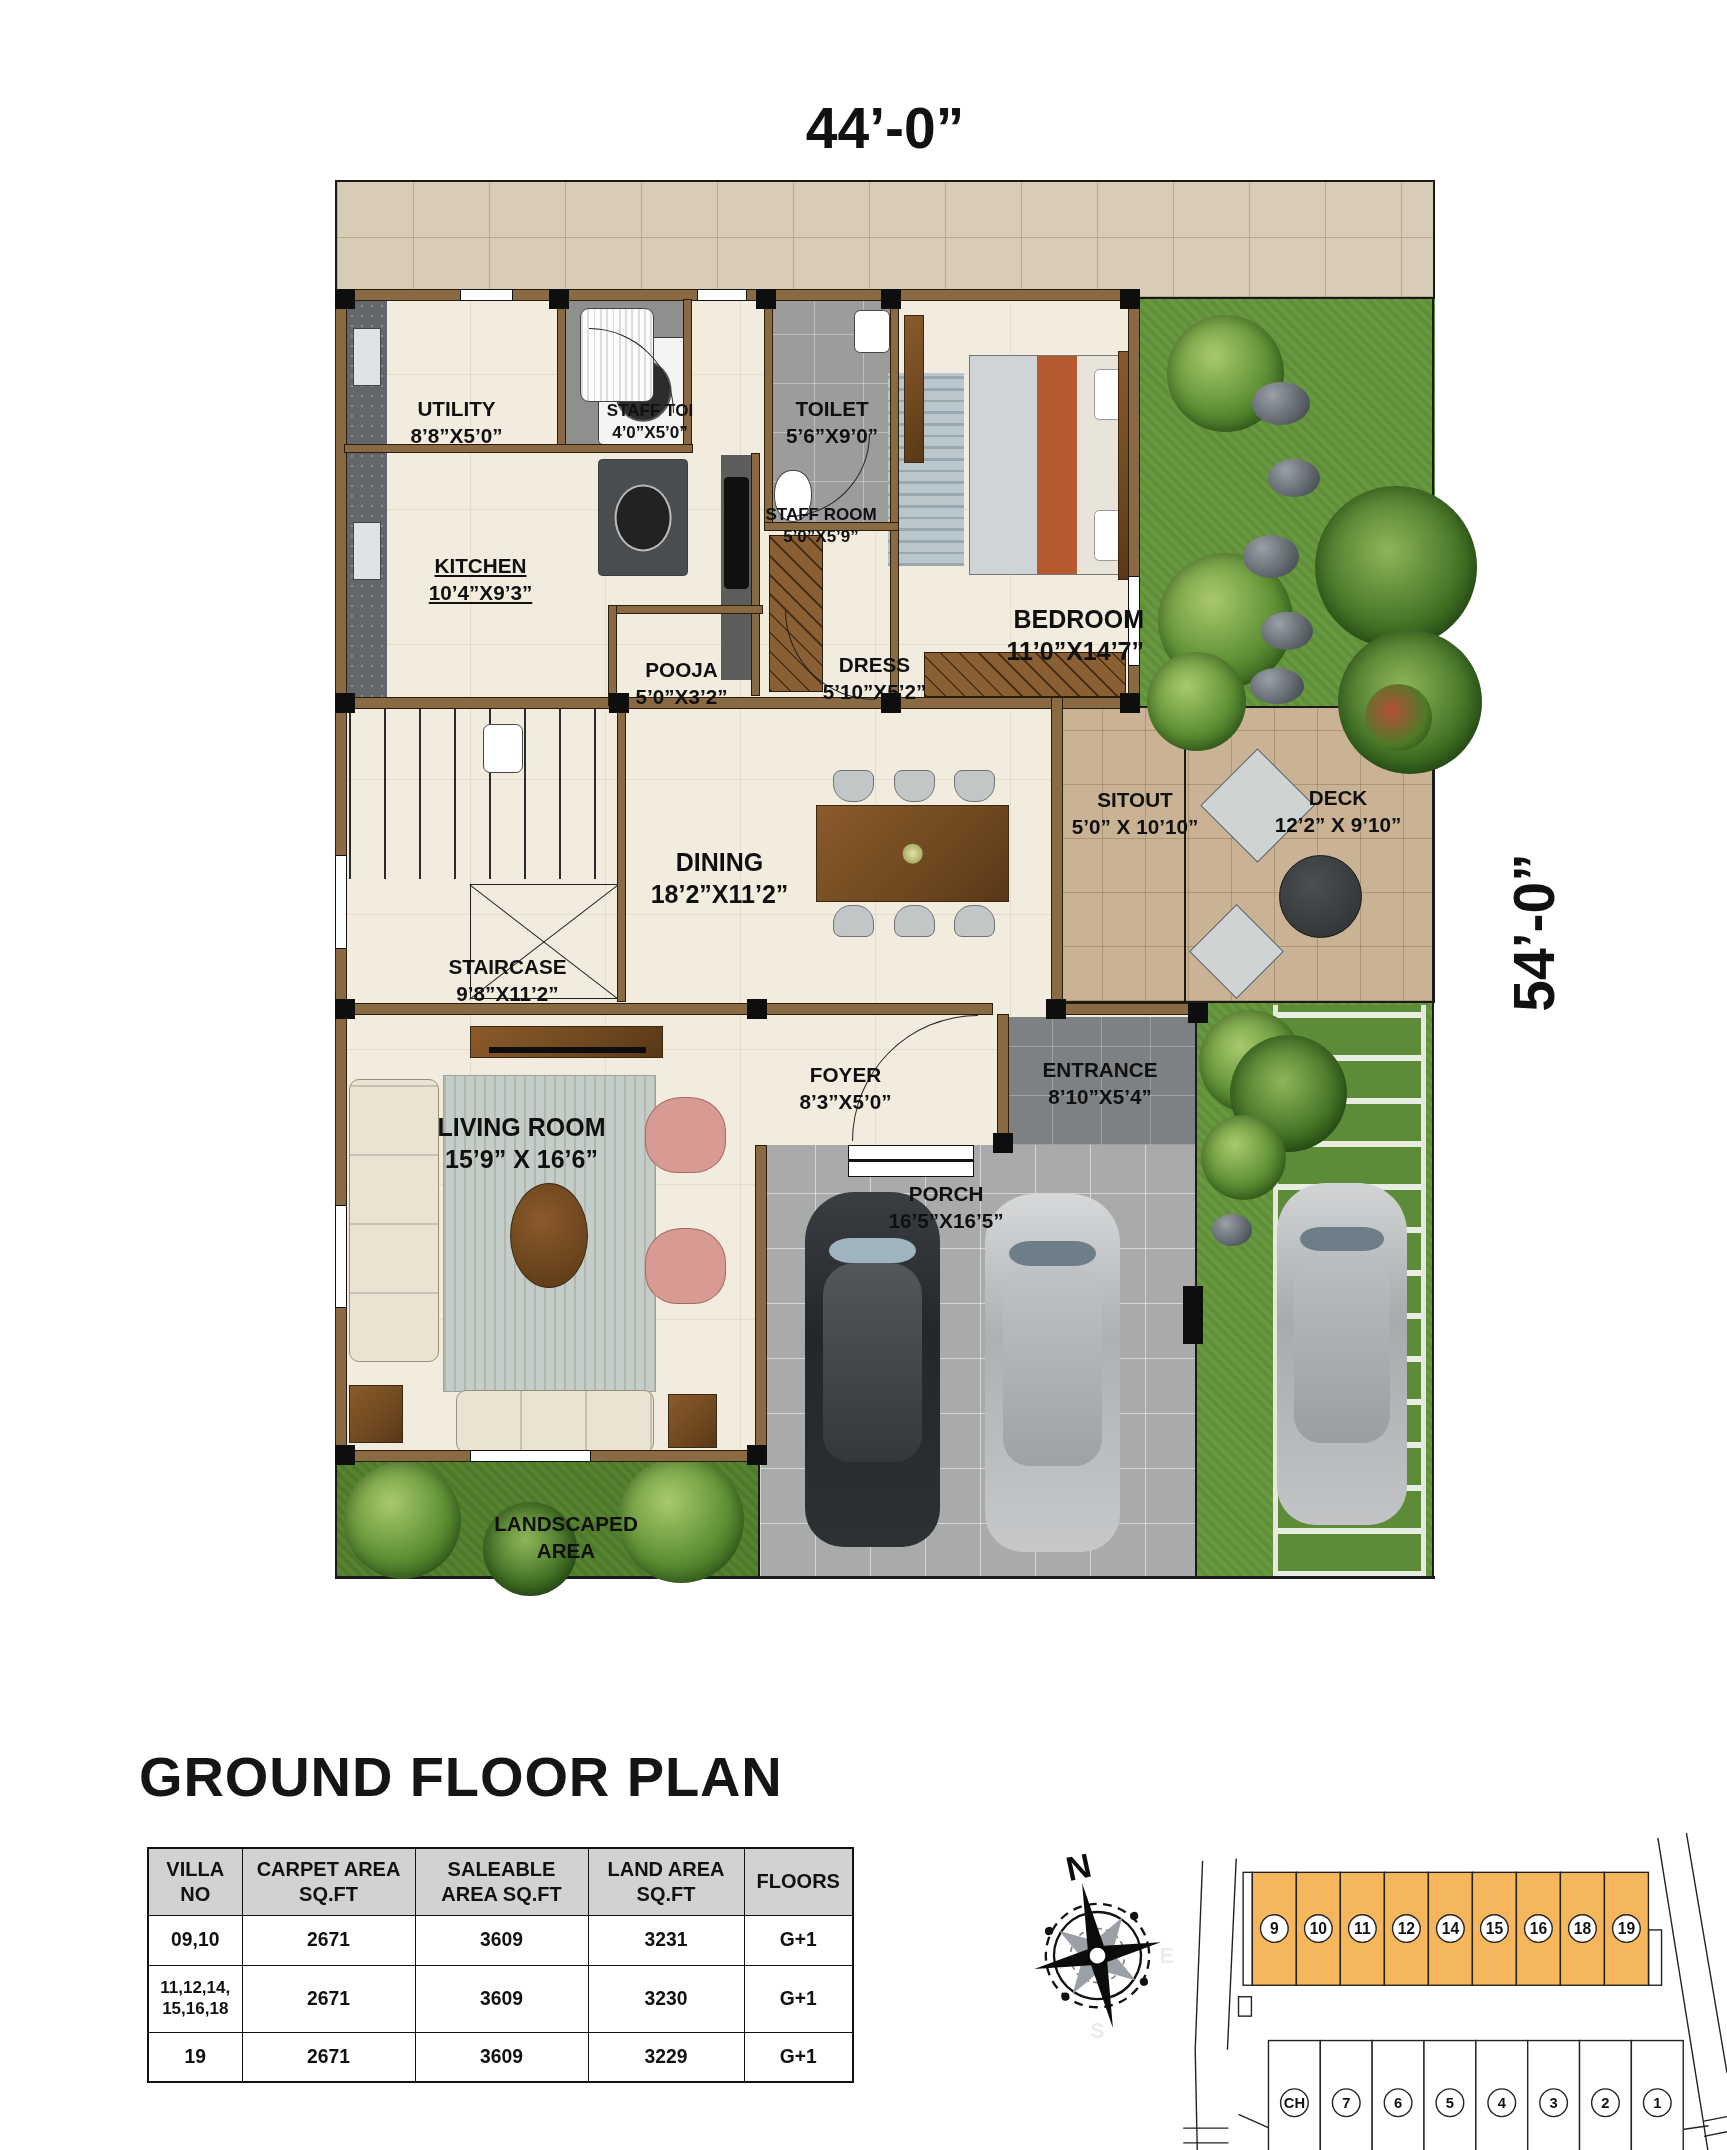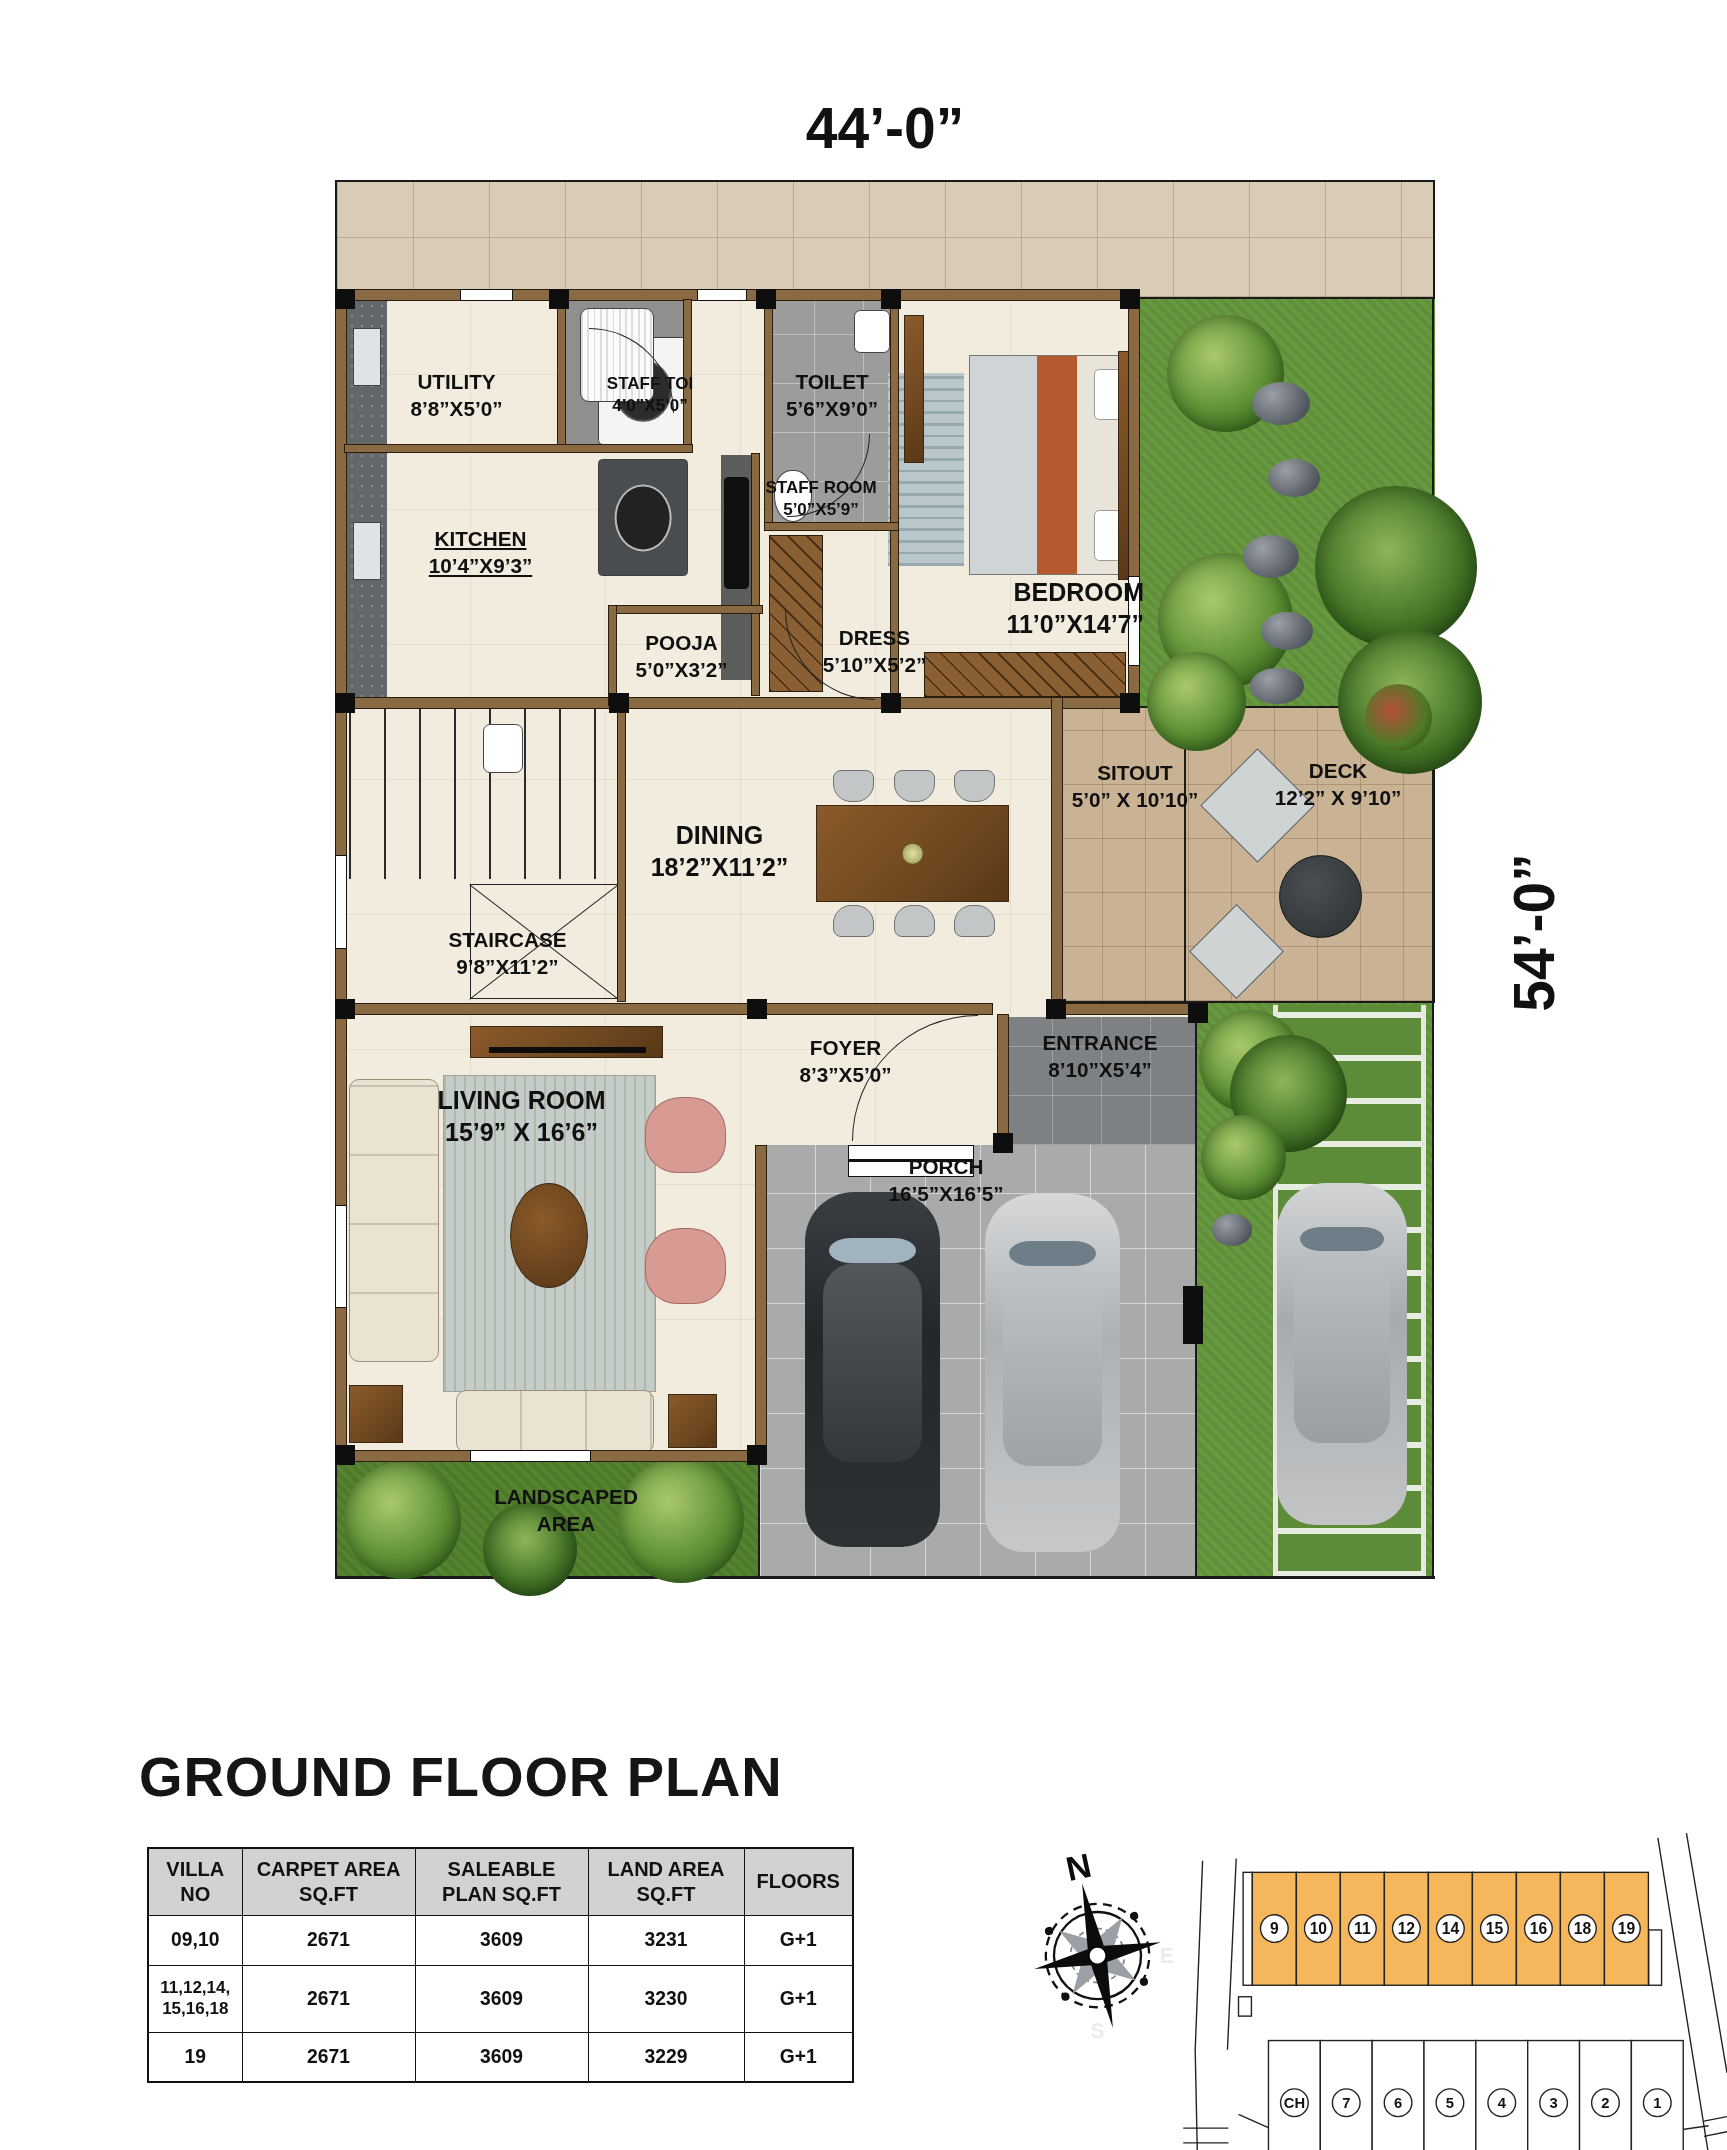--- a/index.html
+++ b/index.html
@@ -24,21 +24,21 @@
   .entrf{background:#7E8184;background-image:repeating-linear-gradient(90deg,rgba(255,255,255,.25) 0 1.3px,transparent 1.3px 49px),repeating-linear-gradient(0deg,rgba(255,255,255,.25) 0 1.3px,transparent 1.3px 49px);}
   .drive{background:#5D8C38;background-image:repeating-linear-gradient(0deg,rgba(255,255,255,.85) 0 5.8px,transparent 5.8px 43px);border-left:5.4px solid #e8e8e2;border-right:5.4px solid #e8e8e2;box-sizing:border-box;}
   
   .w{background:#8A6A42;border:1.3px solid #2A1D0C;box-sizing:border-box;z-index:20;}
   .p{background:#8A6A42;border:0.9px solid #2A1D0C;box-sizing:border-box;z-index:20;}
   .c{background:#0e0e0e;z-index:22;}
   .win{background:#fff;border:1.3px solid #111;box-sizing:border-box;z-index:21;}
   .blk{background:#1a1a1a;z-index:6;}
   .arc{box-sizing:border-box;z-index:25;}
   
-  .lbl{text-align:center;color:#101010;font-weight:bold;font-size:20.7px;line-height:1.28;z-index:30;}
+  .lbl{text-align:center;color:#101010;font-weight:bold;font-size:20.7px;line-height:1.28;z-index:30;margin-top:27px;}
   .lbl span{display:block;}
   .lbl.big{font-size:25px;}
   .lbl.sm{font-size:17px;}
   
   .plant{border-radius:50%;background:radial-gradient(circle at 40% 35%,#A9C96B,#5C8F33 55%,#2F5C18 88%);box-shadow:inset 0 0 18px rgba(0,0,0,.35);z-index:8;}
   .palm{border-radius:50%;background:radial-gradient(circle at 45% 40%,#8FB558,#3F7023 60%,#1F4210 92%);box-shadow:inset 0 0 22.5px rgba(0,0,0,.35);z-index:8;}
   .bushred{border-radius:50%;background:radial-gradient(circle at 40% 40%,#B5503C,#4E7A26 60%,#2C4D12 90%);z-index:9;}
   .stone{border-radius:50%;background:radial-gradient(circle at 35% 30%,#9AA0A6,#565C63 70%,#3A3F45);z-index:8;}
   .rug{z-index:7;}
   .wood{background:linear-gradient(135deg,#8A5A2B,#6F4820 60%,#593716);border:1.3px solid #3A2812;box-sizing:border-box;z-index:10;}
@@ -314,21 +314,21 @@
         <col style="width:94px">
         <col style="width:173px">
         <col style="width:173px">
         <col style="width:156px">
         <col style="width:109px">
       </colgroup>
     <thead>
       <tr style="height:67px;">
         <th>VILLA NO</th>
         <th>CARPET AREA SQ.FT</th>
-        <th>SALEABLE PLAN SQ.FT</th>
+        <th>SALEABLE AREA SQ.FT</th>
         <th>LAND AREA SQ.FT</th>
         <th>FLOORS</th>
       </tr>
     </thead>
     <tbody>
       <tr style="height:50px;">
         <td>09,10</td>
         <td>2671</td>
         <td>3609</td>
         <td>3231</td>

